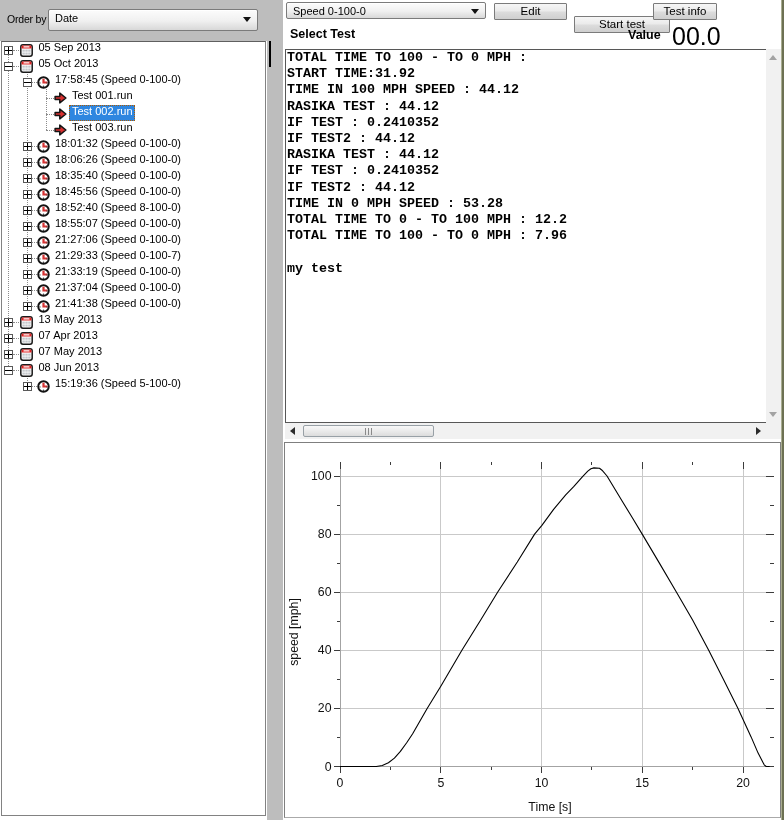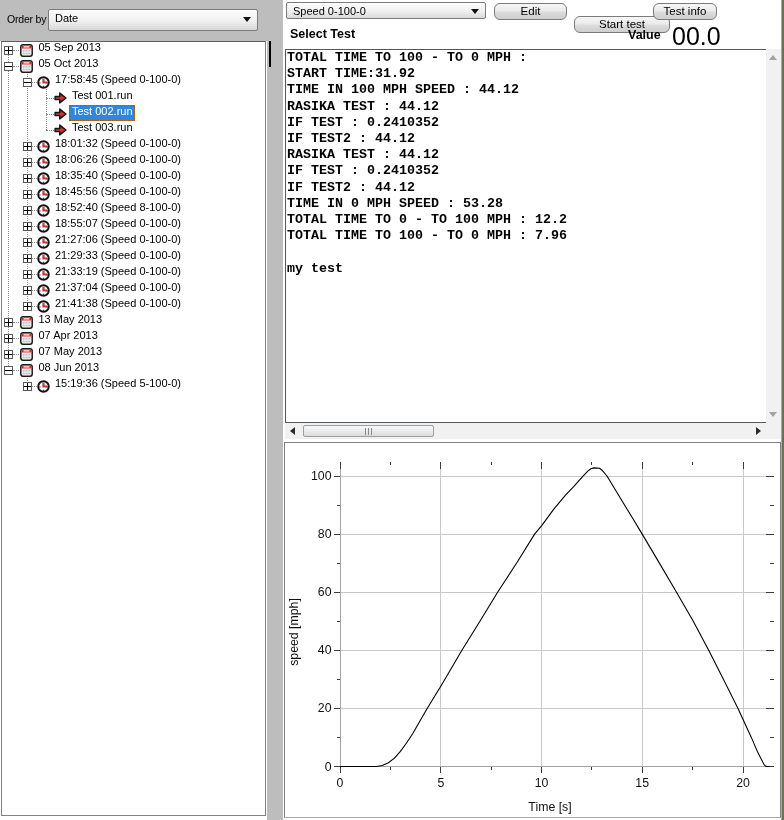--- a/index.html
+++ b/index.html
@@ -13,21 +13,21 @@
   border:1px solid #828282; border-top-color:#5f5f5f; }
 
 .lbl { position:absolute; font-size:11.5px; color:#000; }
 .combo { position:absolute; border:1px solid #7b7b7b; border-radius:2px;
   background:linear-gradient(#fcfcfc, #f0f0f0 55%, #d8d8d8);
   box-shadow:inset 0 1px 0 #fff; font-size:11px; color:#000; }
 .combo em { font-style:normal; position:absolute; left:6px; top:2px; }
 .carr { position:absolute; width:0; height:0; border-left:4.5px solid transparent;
   border-right:4.5px solid transparent; border-top:5px solid #111; }
 
-.btn { position:absolute; height:17px; border:1px solid #7b7b7b; border-radius:6px;
+.btn { position:absolute; height:17px; border:1px solid #7b7b7b; border-radius:1px;
   background:linear-gradient(#f6f6f6, #ebebeb 45%, #dcdcdc 55%, #cfcfcf);
   font-size:11.5px; color:#000; text-align:center; line-height:15px; }
 
 .dv { position:absolute; width:0; border-left:1px dotted #8c8c8c; }
 .dh { position:absolute; height:0; border-top:1px dotted #8c8c8c; }
 .pm { position:absolute; width:9px; height:9px; border:1px solid #5a5a5a; background:#fff; }
 .pm .h { position:absolute; left:0; top:3px; width:7px; height:1px; background:#000; }
 .pm .v { position:absolute; left:3px; top:0; width:1px; height:7px; background:#000; }
 .ic { position:absolute; width:13px; height:13px; }
 .ic svg { display:block; }
@@ -265,21 +265,21 @@
   </span>
 <span class="ic" style="left:36.5px;top:251.5px">
     <svg width="13" height="13" viewBox="0 0 13 13">
       <circle cx="6.5" cy="6.5" r="5.3" fill="#fff" stroke="#121212" stroke-width="1.9"></circle>
       <path d="M5.4 2.7 h2.2 v2.7 h2.8 v2.2 h-5 z" fill="#d63333"></path>
       <circle cx="2.9" cy="6.9" r="0.7" fill="#333"></circle>
       <circle cx="10.1" cy="6.9" r="0.7" fill="#333"></circle>
       <circle cx="6.5" cy="10.3" r="0.7" fill="#333"></circle>
     </svg>
   </span>
-<span class="tl" style="left:55px;top:247px">21:29:33 (Speed 0-100-0)</span>
+<span class="tl" style="left:55px;top:247px">21:29:33 (Speed 0-100-7)</span>
 <i class="dh" style="left:31px;top:274px;width:6px"></i>
 <span class="pm" style="left:22.5px;top:269.5px">
     <i class="h"></i>
     <i class="v"></i>
   </span>
 <span class="ic" style="left:36.5px;top:267.5px">
     <svg width="13" height="13" viewBox="0 0 13 13">
       <circle cx="6.5" cy="6.5" r="5.3" fill="#fff" stroke="#121212" stroke-width="1.9"></circle>
       <path d="M5.4 2.7 h2.2 v2.7 h2.8 v2.2 h-5 z" fill="#d63333"></path>
       <circle cx="2.9" cy="6.9" r="0.7" fill="#333"></circle>

